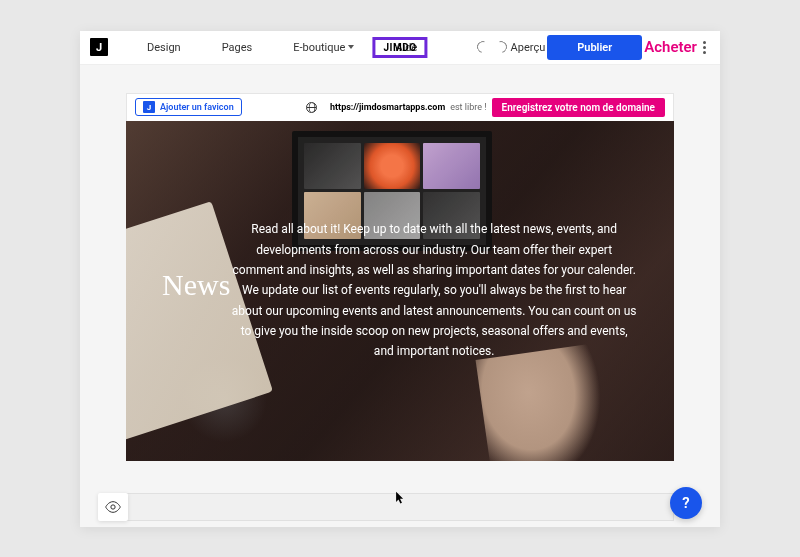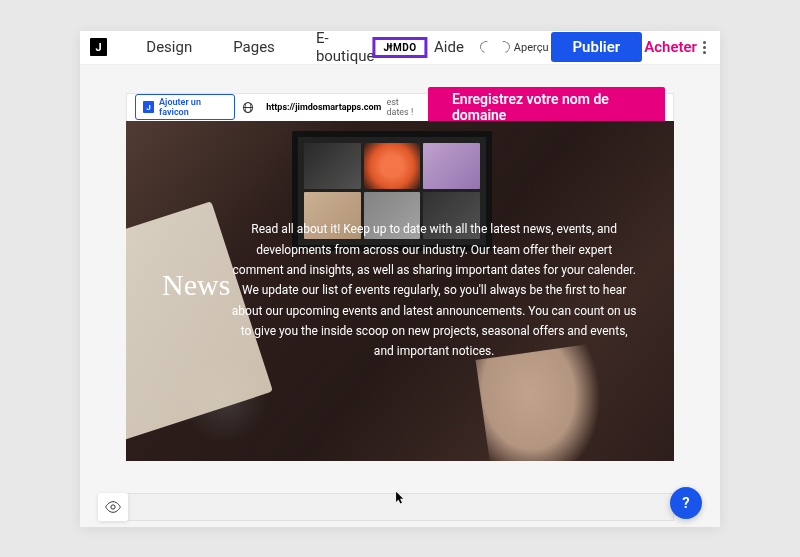--- a/index.html
+++ b/index.html
@@ -37,21 +37,21 @@
   color: #fff;
   font-weight: 700;
   font-size: 11px;
   display: flex;
   align-items: center;
   justify-content: center;
   border-radius: 1px;
   margin-right: 12px;
 }
 .nav-item {
-  font-size: 15px;
+  font-size: 11px;
   color: #333;
   margin-right: 14px;
   cursor: pointer;
   display: flex;
   align-items: center;
   padding-left: 27px;
 }
 .chevron-down {
   margin-left: 3px;
   width: 0;
@@ -96,23 +96,23 @@
 .undo-arc { transform: rotate(-30deg); }
 .redo-arc { transform: scaleX(-1) rotate(-30deg); }
 .apercu {
   font-size: 11px;
   color: #333;
   cursor: pointer;
 }
 .publier-btn {
   background: #1955eb;
   color: #fff;
-  font-size: 15px;
+  font-size: 11px;
   font-weight: 600;
-  padding: 6px 22px;
+  padding: 6px 30px;
   border-radius: 3px;
   cursor: pointer;
 }
 .acheter {
   font-size: 15px;
   color: #e6007e;
   font-weight: 600;
   cursor: pointer;
 }
 .kebab {
@@ -201,23 +201,23 @@
   left: 0; right: 0;
   top: 50%;
   height: 1px;
   background: #333;
 }
 .domain-url { font-weight: 700; color: #000; margin-left: 8px; }
 .domain-free { color: #666; }
 .register-btn {
   background: #e6007e;
   color: #fff;
-  font-size: 14px;
+  font-size: 10px;
   font-weight: 600;
-  padding: 4px 24px;
+  padding: 4px 10px;
   border-radius: 2px;
   cursor: pointer;
 }
 .hero {
   position: relative;
   height: 340px;
   overflow: hidden;
   display: flex;
   flex-direction: row;
   align-items: center;
@@ -384,21 +384,21 @@
 
   <div class="canvas-area">
     <div class="domain-bar">
       <div class="favicon-btn">
         <div class="mini-j">J</div>
         <span>Ajouter un favicon</span>
       </div>
       <div class="domain-center">
         <div class="globe-icon"></div>
         <span class="domain-url">https://jimdosmartapps.com</span>
-        <span class="domain-free">est dates !</span>
+        <span class="domain-free">est libre !</span>
         <div class="register-btn">Enregistrez votre nom de domaine</div>
       </div>
     </div>
 
     <div class="hero">
       <div class="notebook"></div>
       <div class="laptop">
         <div class="laptop-screen">
           <div class="thumb t1"></div>
           <div class="thumb t2"></div>

